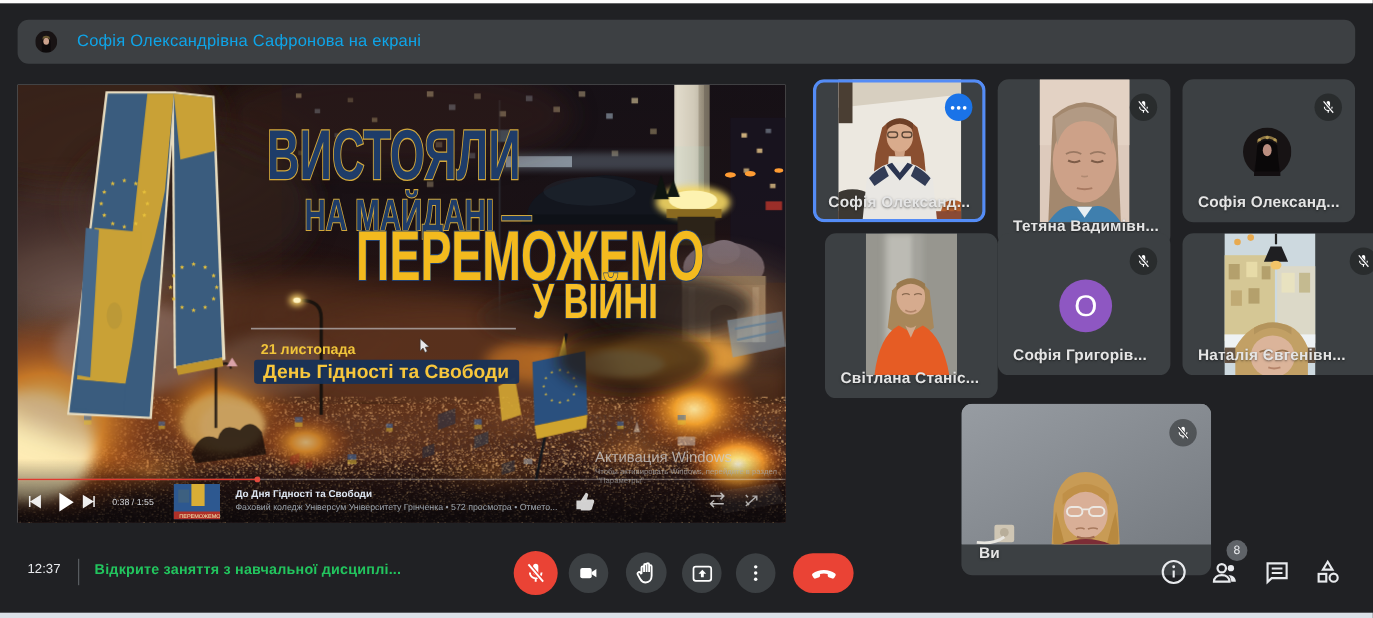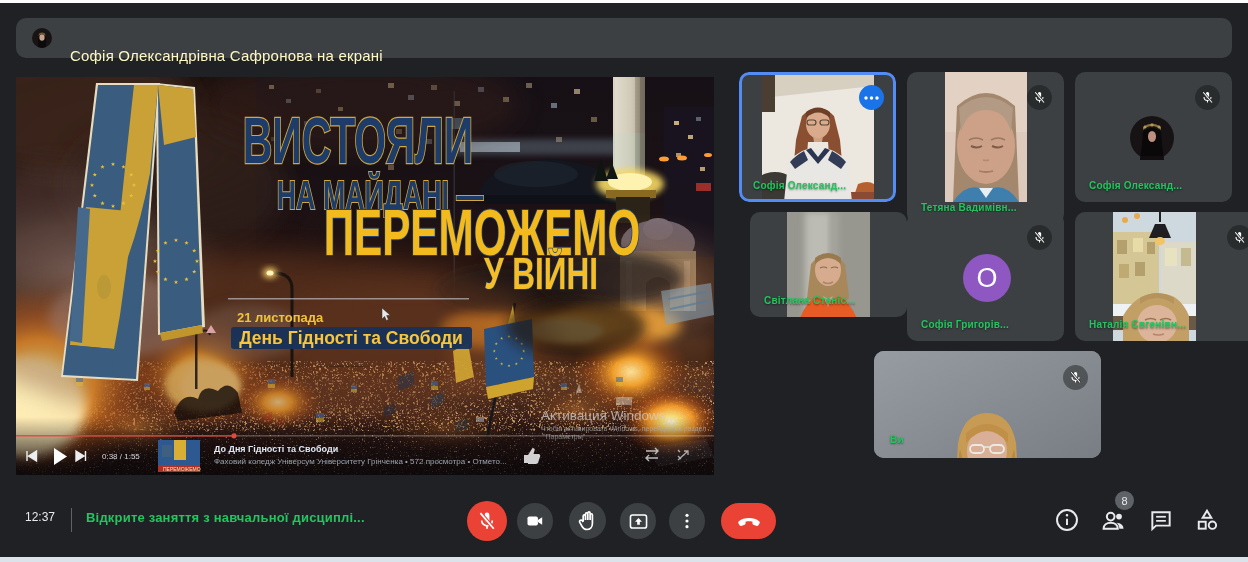--- a/index.html
+++ b/index.html
@@ -1,24 +1,24 @@
 <!DOCTYPE html>
 <html><head>
 <meta charset="utf-8">
 <style>
 html,body{margin:0;padding:0;width:1248px;height:562px;overflow:hidden;background:#202124;font-family:"Liberation Sans",sans-serif;}
 .abs{position:absolute}
 #topstrip{left:0;top:0;width:1248px;height:3px;background:#fdfdfd}
 #botstrip{left:0;top:557px;width:1248px;height:5px;background:#dce2e9}
 #banner{left:16px;top:18px;width:1216px;height:40px;background:#3d4043;border-radius:10px}
 #banner .av{position:absolute;left:16px;top:10px;width:20px;height:20px;border-radius:50%;overflow:hidden}
-#banner .txt{position:absolute;left:54px;top:29px;font-size:15px;color:#fef9c3;letter-spacing:.2px}
+#banner .txt{position:absolute;left:54px;top:11px;font-size:15px;color:#0ea5e9;letter-spacing:.2px}
 #video{left:16px;top:77px;width:698px;height:398px;background:#a3a3a3}
 .tile{position:absolute;background:#3c4043;border-radius:10px;overflow:hidden}
-.name{position:absolute;left:14px;bottom:11px;font-size:10px;font-weight:bold;color:#22c55e;letter-spacing:.2px;text-shadow:0 1px 2px rgba(0,0,0,.5);white-space:nowrap}
+.name{position:absolute;left:14px;bottom:11px;font-size:14px;font-weight:bold;color:#e5e5e5;letter-spacing:.2px;text-shadow:0 1px 2px rgba(0,0,0,.5);white-space:nowrap}
 .mic{position:absolute;top:13px;right:12px;width:25px;height:25px;border-radius:50%;background:rgba(18,19,21,.45);display:flex;align-items:center;justify-content:center}
 .strip{position:absolute;top:0;bottom:0;overflow:hidden}
 .time{position:absolute;left:25px;top:510px;font-size:12px;color:#e8eaed}
 .sep{position:absolute;left:71px;top:508px;width:1px;height:24px;background:#5f6368}
 .meet-title{position:absolute;left:86px;top:510px;font-size:13px;font-weight:bold;color:#22c55e;letter-spacing:.2px}
 .cbtn{position:absolute;border-radius:50%;background:#3c4043;display:flex;align-items:center;justify-content:center}
 .red{background:#ea4335}
 </style>
 </head>
 <body>
@@ -415,21 +415,21 @@
       <svg width="15" height="15" viewBox="0 0 24 24">
         <rect x="9.4" y="3" width="5.2" height="10.5" rx="2.6" fill="#fff"></rect>
         <path d="M6.4 11.2a5.6 5.6 0 0 0 11.2 0" stroke="#fff" stroke-width="1.7" fill="none"></path>
         <line x1="12" y1="17" x2="12" y2="20" stroke="#fff" stroke-width="1.7"></line>
         <line x1="5.2" y1="3.6" x2="19.2" y2="20" stroke="#2c2e31" stroke-width="4"></line>
         <line x1="5.2" y1="3.6" x2="19.2" y2="20" stroke="#fff" stroke-width="1.7"></line>
       </svg>
     </div>
 <div class="name">Софія Олександ...</div>
 </div>
-<div class="tile" style="left:750px;top:212px;width:157px;height:105px">
+<div class="tile" style="left:750px;top:212px;width:157px;height:150px">
 <div class="strip" style="left:37px;width:83px"><svg width="83" height="129" viewBox="0 0 83 129">
 <rect width="83" height="129" fill="#97968f"></rect>
 <rect x="18" y="0" width="26" height="129" fill="#bcbbb4" filter="url(#sb)"></rect>
 <rect x="44" y="0" width="8" height="129" fill="#a5a49e" filter="url(#sb)"></rect>
         <defs>
           <filter id="sb" x="-40%" y="-5%" width="180%" height="110%">
             <feGaussianBlur stdDeviation="3"></feGaussianBlur>
           </filter>
         </defs>
 <path d="M24 52 Q41 32 58 52 L62 86 Q52 94 41 94 Q30 94 20 86 Z" fill="#a8875a"></path>
@@ -484,21 +484,21 @@
       <svg width="15" height="15" viewBox="0 0 24 24">
         <rect x="9.4" y="3" width="5.2" height="10.5" rx="2.6" fill="#fff"></rect>
         <path d="M6.4 11.2a5.6 5.6 0 0 0 11.2 0" stroke="#fff" stroke-width="1.7" fill="none"></path>
         <line x1="12" y1="17" x2="12" y2="20" stroke="#fff" stroke-width="1.7"></line>
         <line x1="5.2" y1="3.6" x2="19.2" y2="20" stroke="#2c2e31" stroke-width="4"></line>
         <line x1="5.2" y1="3.6" x2="19.2" y2="20" stroke="#fff" stroke-width="1.7"></line>
       </svg>
     </div>
 <div class="name">Наталія Євгенівн...</div>
 </div>
-<div class="tile" style="left:874px;top:351px;width:227px;height:107px">
+<div class="tile" style="left:874px;top:367px;width:227px;height:156px">
 <svg width="227" height="128" viewBox="0 0 227 128">
 <rect width="227" height="128" fill="#8b9096"></rect>
 <rect width="227" height="128" fill="url(#wgr)"></rect>
 <defs>
         <linearGradient id="wgr" x1="0" y1="0" x2="1" y2="1">
           <stop offset="0" stop-color="#979ca2"></stop>
           <stop offset="1" stop-color="#767b81"></stop>
         </linearGradient>
         <linearGradient id="bldg" x1="0" y1="0" x2="0" y2="1">
           <stop offset="0" stop-color="#141019"></stop>

